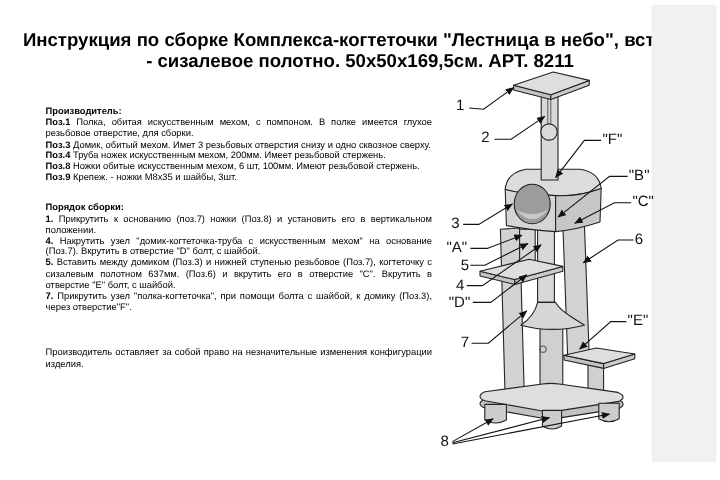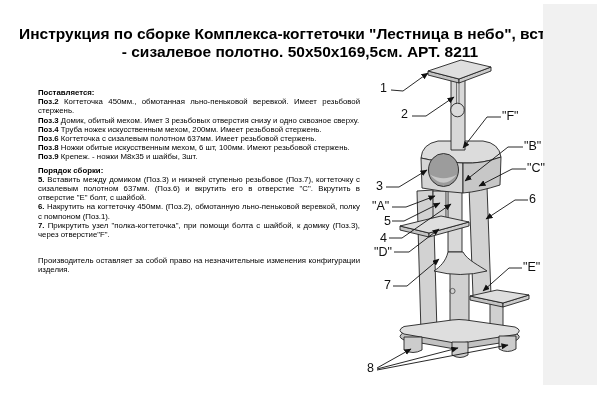--- a/index.html
+++ b/index.html
@@ -10,48 +10,48 @@
   .title {
     position:absolute; top:25px; left:0; width:600px; text-align:center;
     font-weight:bold; font-size:15.5px; line-height:18px; white-space:nowrap;
   }
   .text-col {
     position:absolute; left:38px; top:88px; width:322px;
     font-size:7.8px; line-height:9.2px; text-align:justify;
   }
   .text-col p { margin:0; }
   .text-col p.heading { font-weight:bold; text-align:left; }
-  .text-col p.gap { margin-top:4px; }
-  .text-col p.note { margin-top:17px; }
+  .text-col p.gap { margin-top:16px; }
+  .text-col p.note { margin-top:29px; }
   .text-col b { font-weight:bold; }
   .diagram-layer { position:absolute; left:0; top:0; width:600px; height:400px; }
   .dlab {
     position:absolute; font-size:12.5px; line-height:13px; white-space:nowrap; color:#111;
   }
 </style>
 </head>
 <body>
 
 <div class="title">
   <span>Инструкция по сборке Комплекса-когтеточки "Лестница в небо", вставки</span><br>
   <span>- сизалевое полотно. 50х50х169,5см. АРТ. 8211</span>
 </div>
 
 <div class="text-col">
-  <p class="heading">Поставляется:</p>
-  <p><b>Поз.2</b> <span>Когтеточка 450мм., обмотанная льно-пеньковой веревкой. Имеет резьбовой стержень.</span></p>
+  <p class="heading">Производитель:</p>
+  <p><b>Поз.1</b> <span>Полка, обитая искусственным мехом, с помпоном. В полке имеется глухое резьбовое отверстие, для сборки.</span></p>
   <p><b>Поз.3</b> <span>Домик, обитый мехом. Имет 3 резьбовых отверстия снизу и одно сквозное сверху.</span></p>
   <p><b>Поз.4</b> <span>Труба ножек искусственным мехом, 200мм. Имеет резьбовой стержень.</span></p>
-  <p><b>Поз.6</b> <span>Когтеточка с сизалевым полотном 637мм. Имеет резьбовой стержень.</span></p>
   <p><b>Поз.8</b> <span>Ножки обитые искусственным мехом, 6 шт, 100мм. Имеют резьбовой стержень.</span></p>
   <p><b>Поз.9</b> <span>Крепеж.  - ножки М8х35 и шайбы, 3шт.</span></p>
 
   <p class="heading gap">Порядок сборки:</p>
+  <p><b>1.</b> <span>Прикрутить к основанию (поз.7) ножки (Поз.8) и установить его в вертикальном положении.</span></p>
+  <p><b>4.</b> <span>Накрутить узел "домик-когтеточка-труба с искусственным мехом" на основание (Поз.7). Вкрутить в отверстие "D" болт, с шайбой.</span></p>
   <p><b>5.</b> <span>Вставить между домиком (Поз.3) и нижней ступенью резьбовое (Поз.7), когтеточку с сизалевым полотном 637мм. (Поз.6) и вкрутить его в отверстие "С". Вкрутить в отверстие "Е" болт, с шайбой.</span></p>
-  <p><b>6.</b> <span>Накрутить на когтеточку 450мм. (Поз.2), обмотанную льно-пеньковой веревкой,  полку с помпоном (Поз.1).</span></p>
   <p><b>7.</b> <span>Прикрутить узел "полка-когтеточка", при помощи болта с шайбой, к домику (Поз.3), через отверстие"F".</span></p>
 
   <p class="note">Производитель оставляет за собой право на незначительные изменения конфигурации изделия.</p>
 </div>
 
 <div class="diagram-layer">
 <svg width="600" height="400" viewBox="0 0 600 400">
   <defs>
     <marker id="arrow" markerWidth="8" markerHeight="7" refX="6.5" refY="3" orient="auto" markerUnits="userSpaceOnUse">
       <path d="M0,0 L7,3 L0,6 Z" fill="#111"></path>

